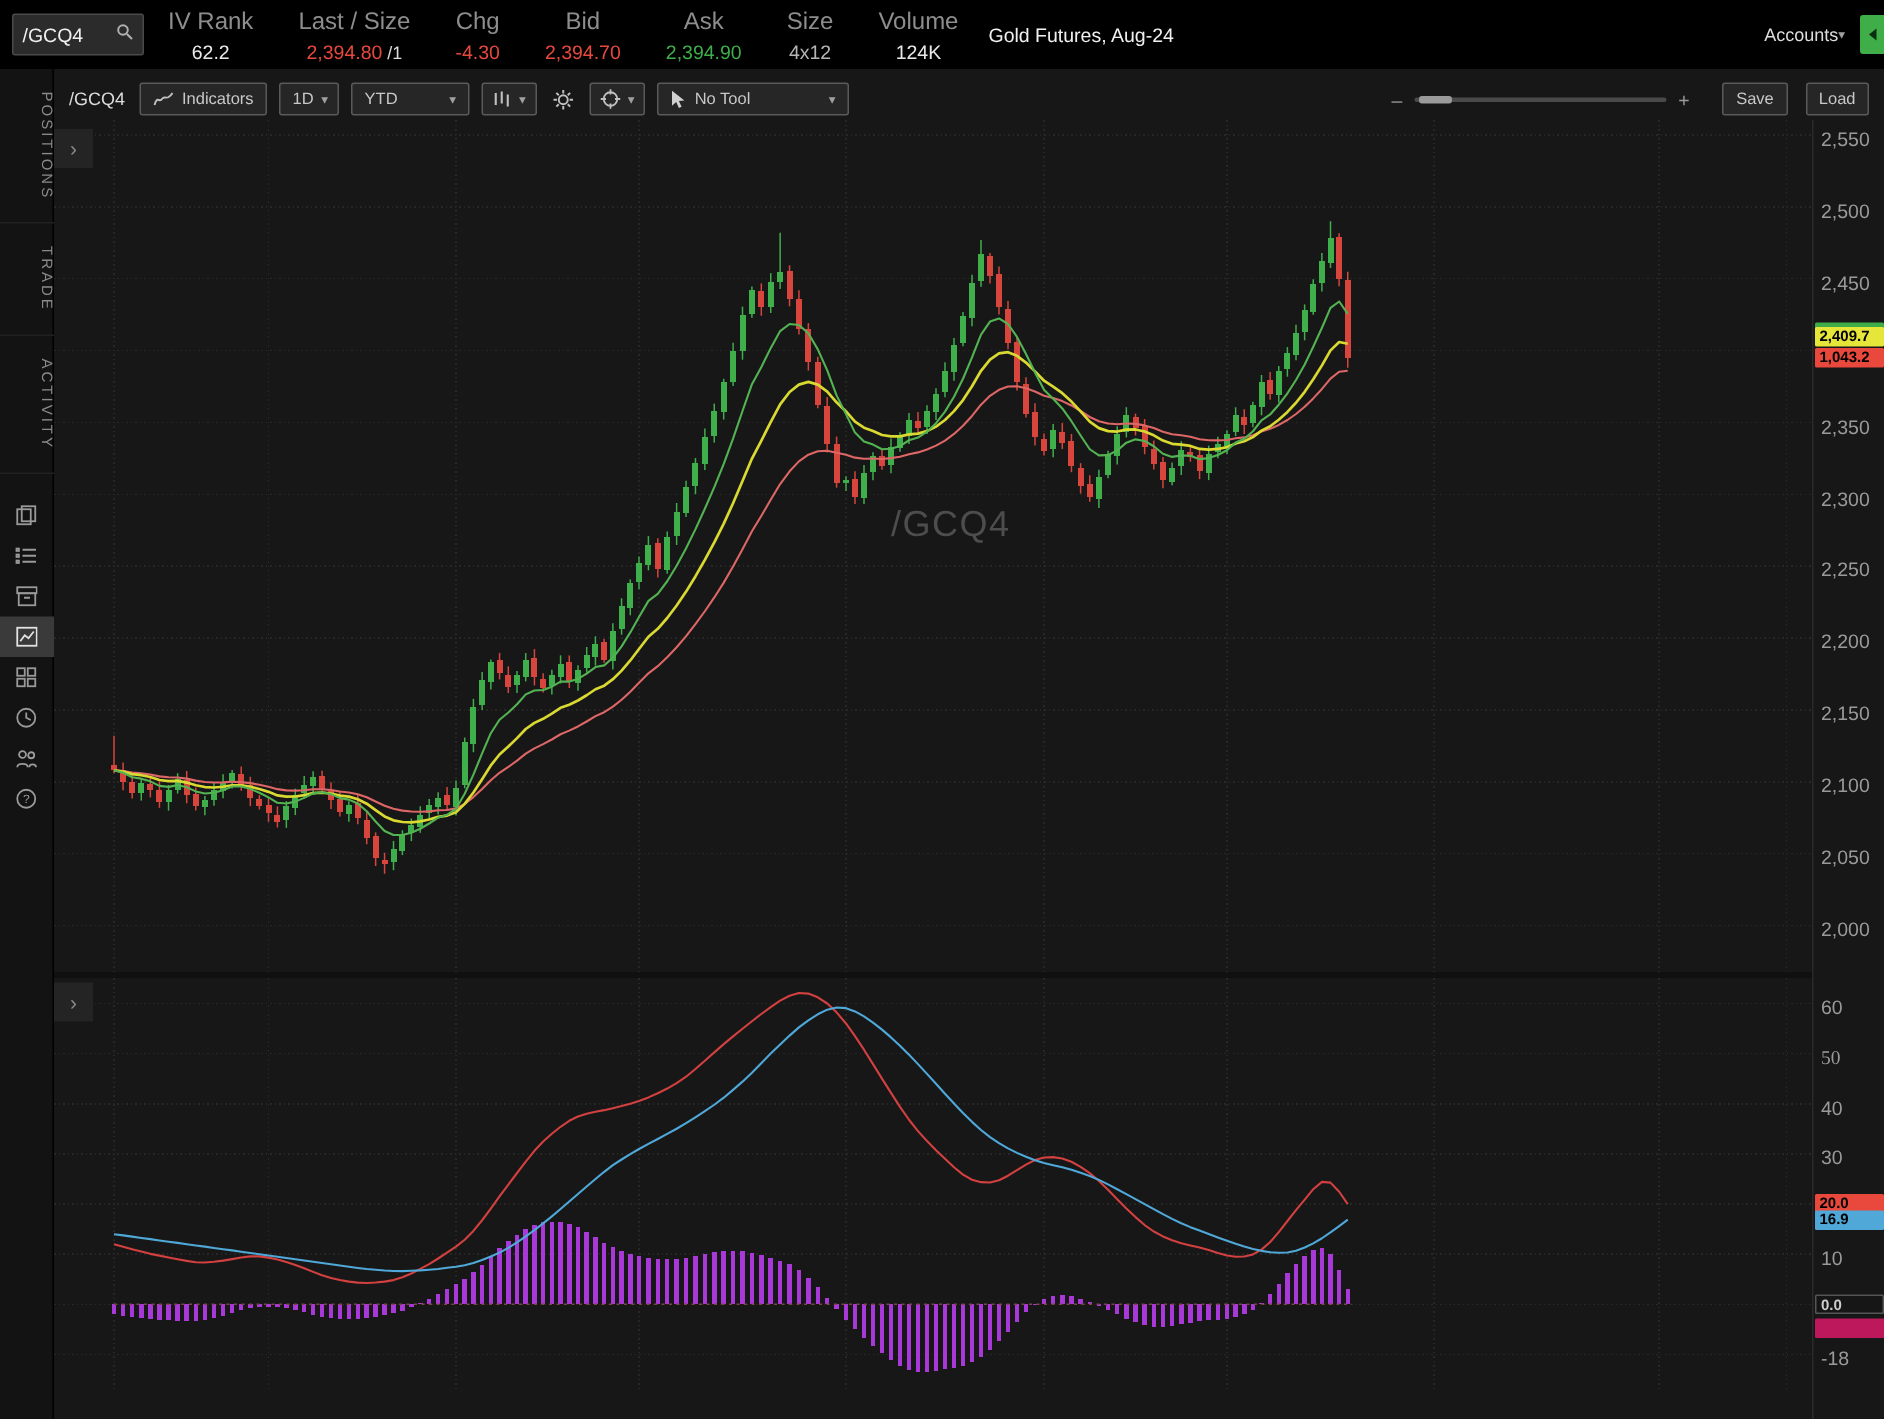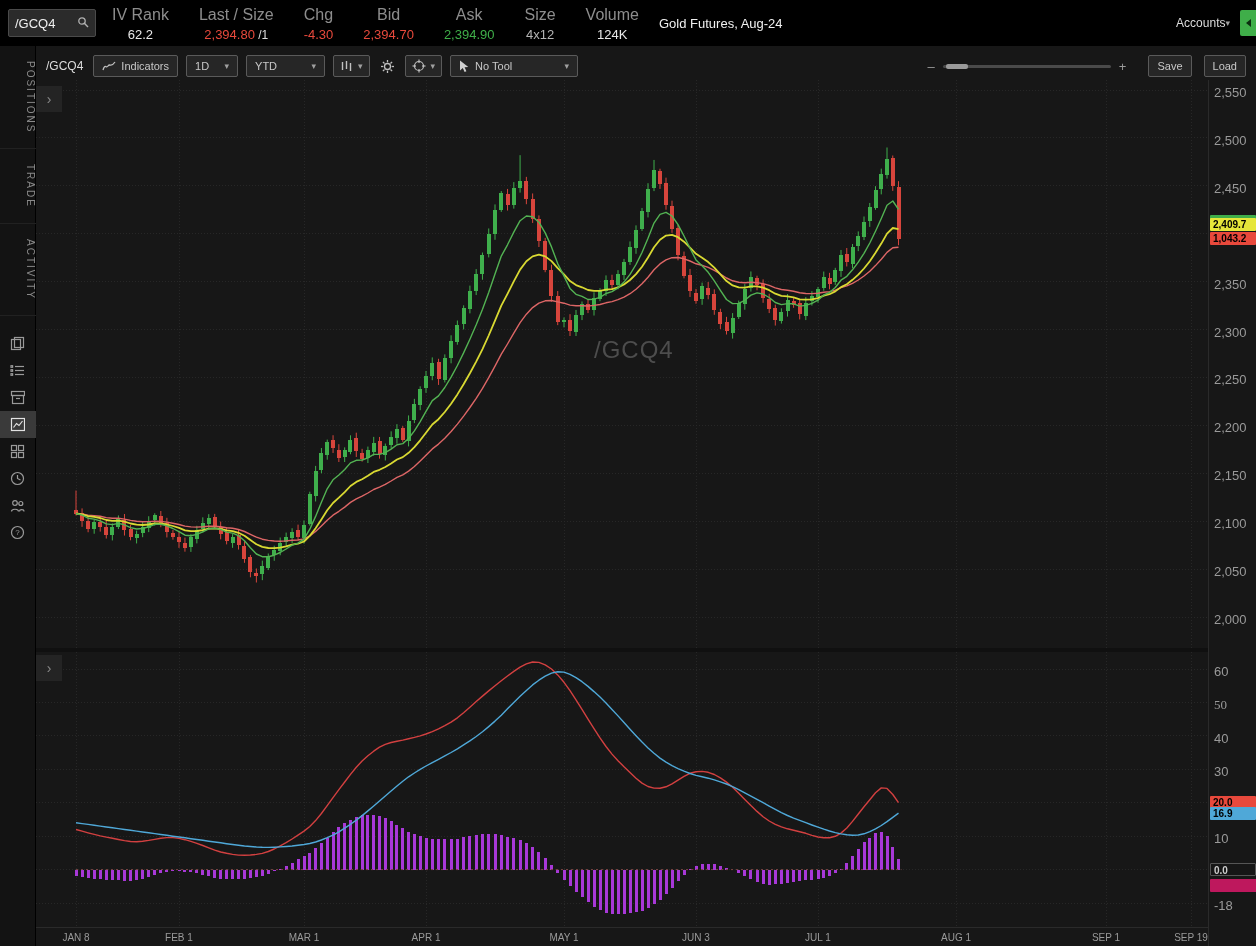--- a/index.html
+++ b/index.html
@@ -177,21 +177,21 @@
   <div class="toolbar">
     <span class="tb-sym">/GCQ4</span>
     <button class="btn">
       <span class="tbicon">
           <svg width="14" height="12" viewBox="0 0 14 12">
             <path d="M1,10 C3,3 4,9 6,6 C8,3 9,8 13,2" fill="none" stroke="#c0c0c0" stroke-width="1.3"></path>
           </svg>
         </span>
       <span>Indicators</span>
     </button>
-    <button class="btn" style="width:52px;justify-content:space-between">
+    <button class="btn" style="width:40px;justify-content:space-between">
       <span>1D</span>
       <span class="caret">▾</span>
     </button>
     <button class="btn" style="width:79px;justify-content:space-between">
       <span>YTD</span>
       <span class="caret">▾</span>
     </button>
     <button class="btn icon-btn">
       <span class="tbicon">
           <svg width="13" height="12" viewBox="0 0 13 12">
@@ -717,32 +717,20 @@
         <rect x="838" y="181.47032951563816" width="3" height="36.10967048436183" fill="#a838d8" shape-rendering="crispEdges"></rect>
         <rect x="843.75" y="179.98416440830115" width="3" height="37.59583559169883" fill="#a838d8" shape-rendering="crispEdges"></rect>
         <rect x="849.5" y="184.32634521490763" width="3" height="33.25365478509235" fill="#a838d8" shape-rendering="crispEdges"></rect>
         <rect x="855.25" y="194.62902100800434" width="3" height="22.95097899199564" fill="#a838d8" shape-rendering="crispEdges"></rect>
         <rect x="861" y="207.2167" width="3" height="10.363299999999981" fill="#a838d8" shape-rendering="crispEdges"></rect>
         <line x1="40" y1="217.57999999999998" x2="865.5" y2="217.57999999999998" stroke="#7c4444" stroke-dasharray="2,3"></line>
         <polyline points="40.0,177.5 46.1,179.1 52.1,180.8 58.2,182.4 64.2,183.9 70.3,185.1 76.4,186.3 82.4,187.5 88.5,188.6 94.5,189.5 100.6,189.7 106.6,189.2 112.7,188.4 118.8,187.4 124.8,186.3 130.9,185.6 136.9,185.6 143.0,186.4 149.0,187.7 154.9,189.4 160.9,191.3 166.8,193.5 172.8,195.9 178.7,198.2 184.7,200.0 190.6,201.3 196.6,202.4 202.5,203.1 208.5,203.3 214.4,203.0 220.4,202.4 226.3,201.4 232.3,199.5 238.2,197.0 244.2,193.9 250.1,190.7 256.1,187.0 262.0,183.1 268.0,179.1 273.8,174.5 279.6,168.6 285.4,161.5 291.2,153.7 297.0,145.6 302.9,137.7 308.7,130.0 314.5,122.4 320.3,115.2 326.1,109.0 331.9,103.8 337.7,99.2 343.5,95.2 349.3,92.3 355.1,90.5 361.0,89.2 366.8,88.1 372.6,86.8 378.4,85.4 384.2,83.8 390.0,82.0 396.3,79.6 402.5,76.8 408.8,73.7 415.1,70.1 421.4,65.8 427.6,60.7 433.9,55.2 440.2,49.6 446.5,44.1 452.7,38.9 459.0,33.8 465.3,28.8 471.5,24.0 477.8,19.4 484.1,15.1 490.4,11.8 496.6,10.0 502.9,10.4 509.2,12.9 515.5,17.0 521.7,22.9 528.0,30.3 534.0,38.7 540.0,47.8 546.0,57.4 552.0,67.1 558.0,76.6 564.0,85.9 570.0,94.5 576.0,102.1 582.0,108.7 588.0,114.8 594.0,120.5 600.0,126.2 606.0,131.1 612.0,134.5 618.0,136.1 624.0,136.3 630.0,134.8 636.0,131.8 642.0,128.1 648.0,124.4 654.0,121.3 660.0,119.7 666.1,119.4 672.2,120.3 678.3,122.5 684.4,125.9 690.5,130.1 696.6,135.3 702.7,141.2 708.8,147.5 714.9,153.6 721.0,159.4 727.1,164.7 733.2,169.0 739.3,172.3 745.4,174.8 751.5,176.8 757.6,178.3 763.7,179.7 769.8,181.3 775.9,183.3 782.0,185.0 787.8,185.8 793.5,185.7 799.3,184.3 805.0,181.1 810.8,176.0 816.5,169.4 822.3,162.0 828.0,154.7 833.8,147.7 839.5,140.8 845.3,135.9 851.0,136.4 856.8,142.5 862.5,150.7" fill="none" stroke="#d24040" stroke-width="1.4" stroke-linejoin="round"></polyline>
         <polyline points="40.0,170.8 46.1,171.6 52.1,172.4 58.2,173.3 64.2,174.1 70.3,175.0 76.4,175.8 82.4,176.6 88.5,177.5 94.5,178.3 100.6,179.1 106.6,180.0 112.7,180.8 118.8,181.6 124.8,182.5 130.9,183.3 136.9,184.2 143.0,185.0 149.0,185.8 154.9,186.7 160.9,187.5 166.8,188.3 172.8,189.2 178.7,190.0 184.7,190.8 190.6,191.7 196.6,192.5 202.5,193.3 208.5,194.0 214.4,194.5 220.4,195.0 226.3,195.3 232.3,195.4 238.2,195.2 244.2,194.9 250.1,194.5 256.1,194.0 262.0,193.2 268.0,192.5 273.8,191.5 279.6,190.0 285.4,188.0 291.2,185.7 297.0,183.1 302.9,179.9 308.7,176.2 314.5,172.3 320.3,168.1 326.1,163.6 331.9,158.9 337.7,154.0 343.5,149.0 349.3,144.0 355.1,139.0 361.0,134.0 366.8,129.2 372.6,124.8 378.4,121.0 384.2,117.4 390.0,114.0 396.3,110.6 402.5,107.3 408.8,103.9 415.1,100.5 421.4,96.8 427.6,92.9 433.9,88.8 440.2,84.5 446.5,79.8 452.7,74.6 459.0,69.1 465.3,63.2 471.5,56.8 477.8,50.4 484.1,44.3 490.4,38.4 496.6,32.9 502.9,28.2 509.2,24.2 515.5,21.1 521.7,19.7 528.0,20.1 534.0,22.3 540.0,25.6 546.0,29.7 552.0,34.4 558.0,39.6 564.0,45.1 570.0,51.1 576.0,57.4 582.0,63.9 588.0,70.5 594.0,77.2 600.0,83.7 606.0,90.0 612.0,95.9 618.0,101.3 624.0,106.1 630.0,110.1 636.0,113.6 642.0,116.6 648.0,119.2 654.0,121.5 660.0,123.4 666.1,124.8 672.2,126.2 678.3,127.9 684.4,129.8 690.5,132.0 696.6,134.6 702.7,137.6 708.8,140.8 714.9,144.1 721.0,147.4 727.1,150.7 733.2,154.1 739.3,157.4 745.4,160.6 751.5,163.5 757.6,166.1 763.7,168.4 769.8,170.7 775.9,173.0 782.0,175.2 787.8,177.2 793.5,179.0 799.3,180.6 805.0,181.9 810.8,182.8 816.5,183.2 822.3,183.0 828.0,181.8 833.8,179.7 839.5,176.9 845.3,173.5 851.0,169.6 856.8,165.4 862.5,161.1" fill="none" stroke="#4fa8d8" stroke-width="1.4" stroke-linejoin="round"></polyline>
       </svg>
     <div class="panel-toggle" id="toggle-lower">›</div>
-    <div class="bottom-axis">
-        <span style="left: 40px;">JAN 8</span>
-        <span style="left: 143px;">FEB 1</span>
-        <span style="left: 268px;">MAR 1</span>
-        <span style="left: 390px;">APR 1</span>
-        <span style="left: 528px;">MAY 1</span>
-        <span style="left: 660px;">JUN 3</span>
-        <span style="left: 782px;">JUL 1</span>
-        <span style="left: 920px;">AUG 1</span>
-        <span style="left: 1070px;">SEP 1</span>
-        <span style="left: 1155px;">SEP 19</span>
-      </div>
     <div class="right-axis">
         <div class="alabel" style="top: 5px;">2,550</div>
         <div class="alabel" style="top: 52.9091px;">2,500</div>
         <div class="alabel" style="top: 100.818px;">2,450</div>
         <div class="alabel" style="top: 148.727px;">2,400</div>
         <div class="alabel" style="top: 196.636px;">2,350</div>
         <div class="alabel" style="top: 244.545px;">2,300</div>
         <div class="alabel" style="top: 292.455px;">2,250</div>
         <div class="alabel" style="top: 340.364px;">2,200</div>
         <div class="alabel" style="top: 388.273px;">2,150</div>

